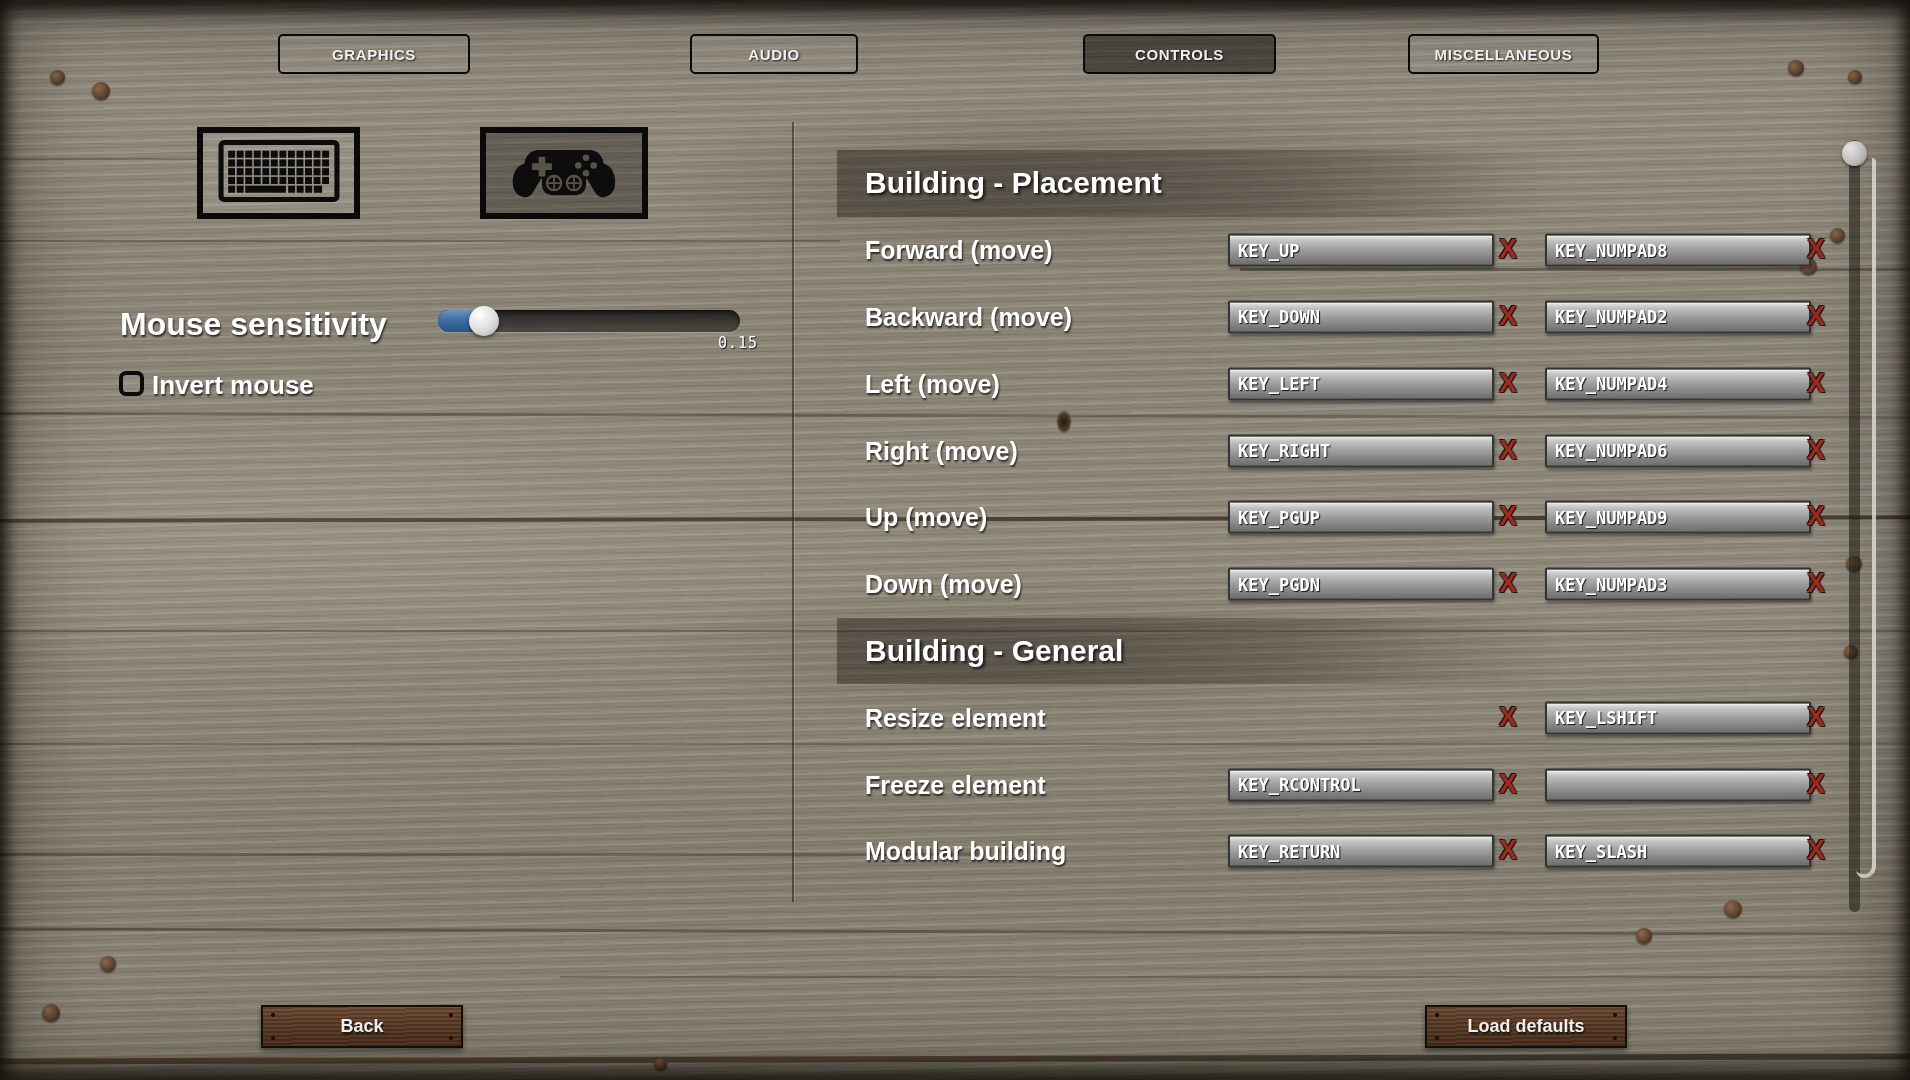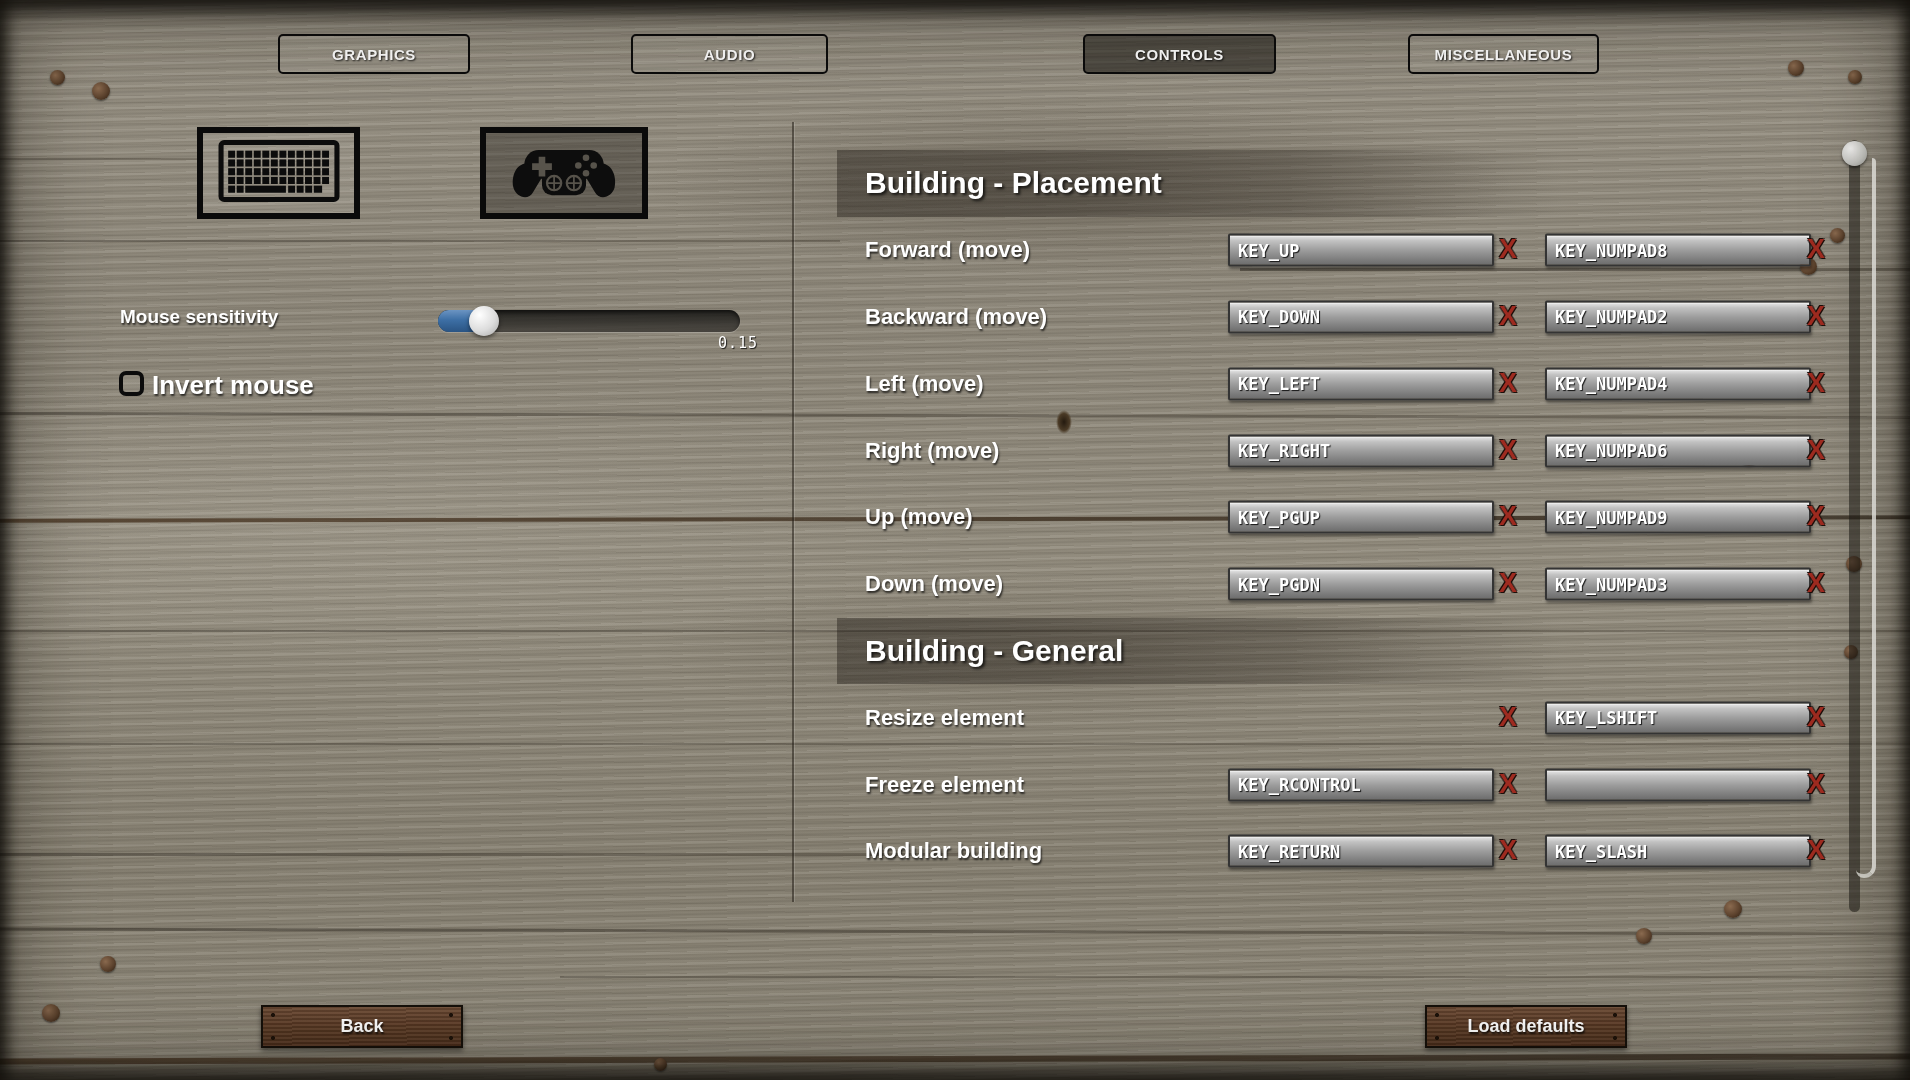--- a/index.html
+++ b/index.html
@@ -40,21 +40,21 @@
   .tab.active{background:rgba(18,15,12,0.52);margin-left:36px;}
 
   
   .device-btn{position:absolute;top:127px;height:92px;border:6px solid #0a0a0a;box-sizing:border-box;
     display:flex;align-items:center;justify-content:center;cursor:pointer;}
   .device-btn.kb{left:197px;width:163px;background:rgba(255,255,255,0.07);}
   .device-btn.gp{left:480px;width:168px;background:rgba(20,18,15,0.34);}
 
   
   .lbl{position:absolute;color:#fff;font-weight:bold;text-shadow:1px 2px 2px rgba(0,0,0,0.7);}
-  .sens-label{left:120px;top:306px;font-size:19px;}
+  .sens-label{left:120px;top:306px;font-size:32px;}
   .slider-track{position:absolute;left:438px;top:310px;width:302px;height:22px;border-radius:11px;
     background:linear-gradient(180deg,rgba(22,22,20,0.88),rgba(64,61,56,0.82));
     box-shadow:inset 0 2px 4px rgba(0,0,0,0.6), 0 1px 1px rgba(255,255,255,0.25);cursor:pointer;}
   .slider-fill{position:absolute;left:0;top:0;height:100%;width:46px;border-radius:11px 0 0 11px;
     background:linear-gradient(180deg,#6b94c2,#3d6fa5 45%,#2a5483);}
   .slider-thumb{position:absolute;left:-15px;top:-4px;width:30px;height:30px;border-radius:50%;
     background:radial-gradient(circle at 35% 30%, #ffffff, #dcdcdc 55%, #a8a8a8 100%);
     box-shadow:0 2px 4px rgba(0,0,0,0.5);cursor:grab;}
   .sens-value{position:absolute;left:618px;top:334px;width:140px;text-align:right;color:#fff;
     font-family:"DejaVu Sans Mono",monospace;font-size:15px;letter-spacing:1px;
@@ -67,21 +67,21 @@
     background:rgba(38,33,26,0.55);box-shadow:1px 0 0 rgba(255,255,255,0.14);pointer-events:none;}
 
   
   .right-pane{position:absolute;left:837px;top:150px;width:1010px;}
   .section-header{height:66.8px;display:flex;align-items:center;
     background:linear-gradient(90deg,rgba(28,23,18,0.42) 0%,rgba(28,23,18,0.26) 45%,rgba(28,23,18,0) 72%);text-align:right;}
   .section-title{padding-left:28px;color:#fff;font-size:30px;font-weight:bold;
     text-shadow:2px 2px 3px rgba(0,0,0,0.75);}
   .binding-row{position:relative;height:66.8px;}
   .row-label{position:absolute;left:28px;top:50%;transform:translateY(-50%);
-    color:#fff;font-size:22px;font-weight:bold;text-shadow:1px 2px 2px rgba(0,0,0,0.7);white-space:nowrap;}
+    color:#fff;font-size:25px;font-weight:bold;text-shadow:1px 2px 2px rgba(0,0,0,0.7);white-space:nowrap;}
   .key-field{position:absolute;top:50%;transform:translateY(-50%);width:262px;height:29px;
     border:2px solid #343434;border-radius:2px;box-sizing:content-box;cursor:pointer;
     background:linear-gradient(180deg,#e9e9e9 0%,#c2c2c2 18%,#9d9d9d 50%,#787878 88%,#6d6d6d 100%);
     box-shadow:inset 0 1px 0 rgba(255,255,255,0.7), 1px 2px 3px rgba(0,0,0,0.4);
     display:flex;align-items:center;}
   .key-field.key1{left:391px;}
   .key-field.key2{left:708px;}
   .key-text{padding-left:8px;color:#fff;font-family:"DejaVu Sans Mono",monospace;
     font-size:17px;font-weight:bold;text-shadow:1px 1px 1px rgba(0,0,0,0.85);white-space:nowrap;}
   .clear-x{position:absolute;top:50%;transform:translateY(-52%);width:28px;text-align:center;
@@ -144,21 +144,21 @@
     <div class="nail" style="left:1844px;top:645px;width:14px;height:14px"></div>
     <div class="nail" style="left:1724px;top:900px;width:18px;height:18px"></div>
     <div class="nail" style="left:1636px;top:928px;width:16px;height:16px"></div>
     <div class="nail" style="left:100px;top:956px;width:16px;height:16px"></div>
     <div class="nail" style="left:42px;top:1004px;width:18px;height:18px"></div>
     <div class="nail" style="left:654px;top:1058px;width:13px;height:13px"></div>
     <div class="knot" style="left:1056px;top:410px;width:16px;height:24px"></div>
   </div>
 
   <div class="tab" style="left:278px;width:192px">GRAPHICS</div>
-  <div class="tab" style="left:631px;width:197px">AUDIO</div>
+  <div class="tab" style="left:690px;width:168px">AUDIO</div>
   <div class="tab active" style="left:1047px;width:193px">CONTROLS</div>
   <div class="tab" style="left:1408px;width:191px">MISCELLANEOUS</div>
 
   <div class="device-btn kb">
     <span>
       <svg width="122" height="64" viewBox="0 0 120 62">
         <rect x="3" y="3" width="114" height="56" rx="3" fill="none" stroke="#0c0c0c" stroke-width="5"></rect>
         <g id="kb-keys" fill="#0c0c0c">
             <rect x="10" y="11" width="6.8" height="7"></rect>
             <rect x="18.4" y="11" width="6.8" height="7"></rect>

